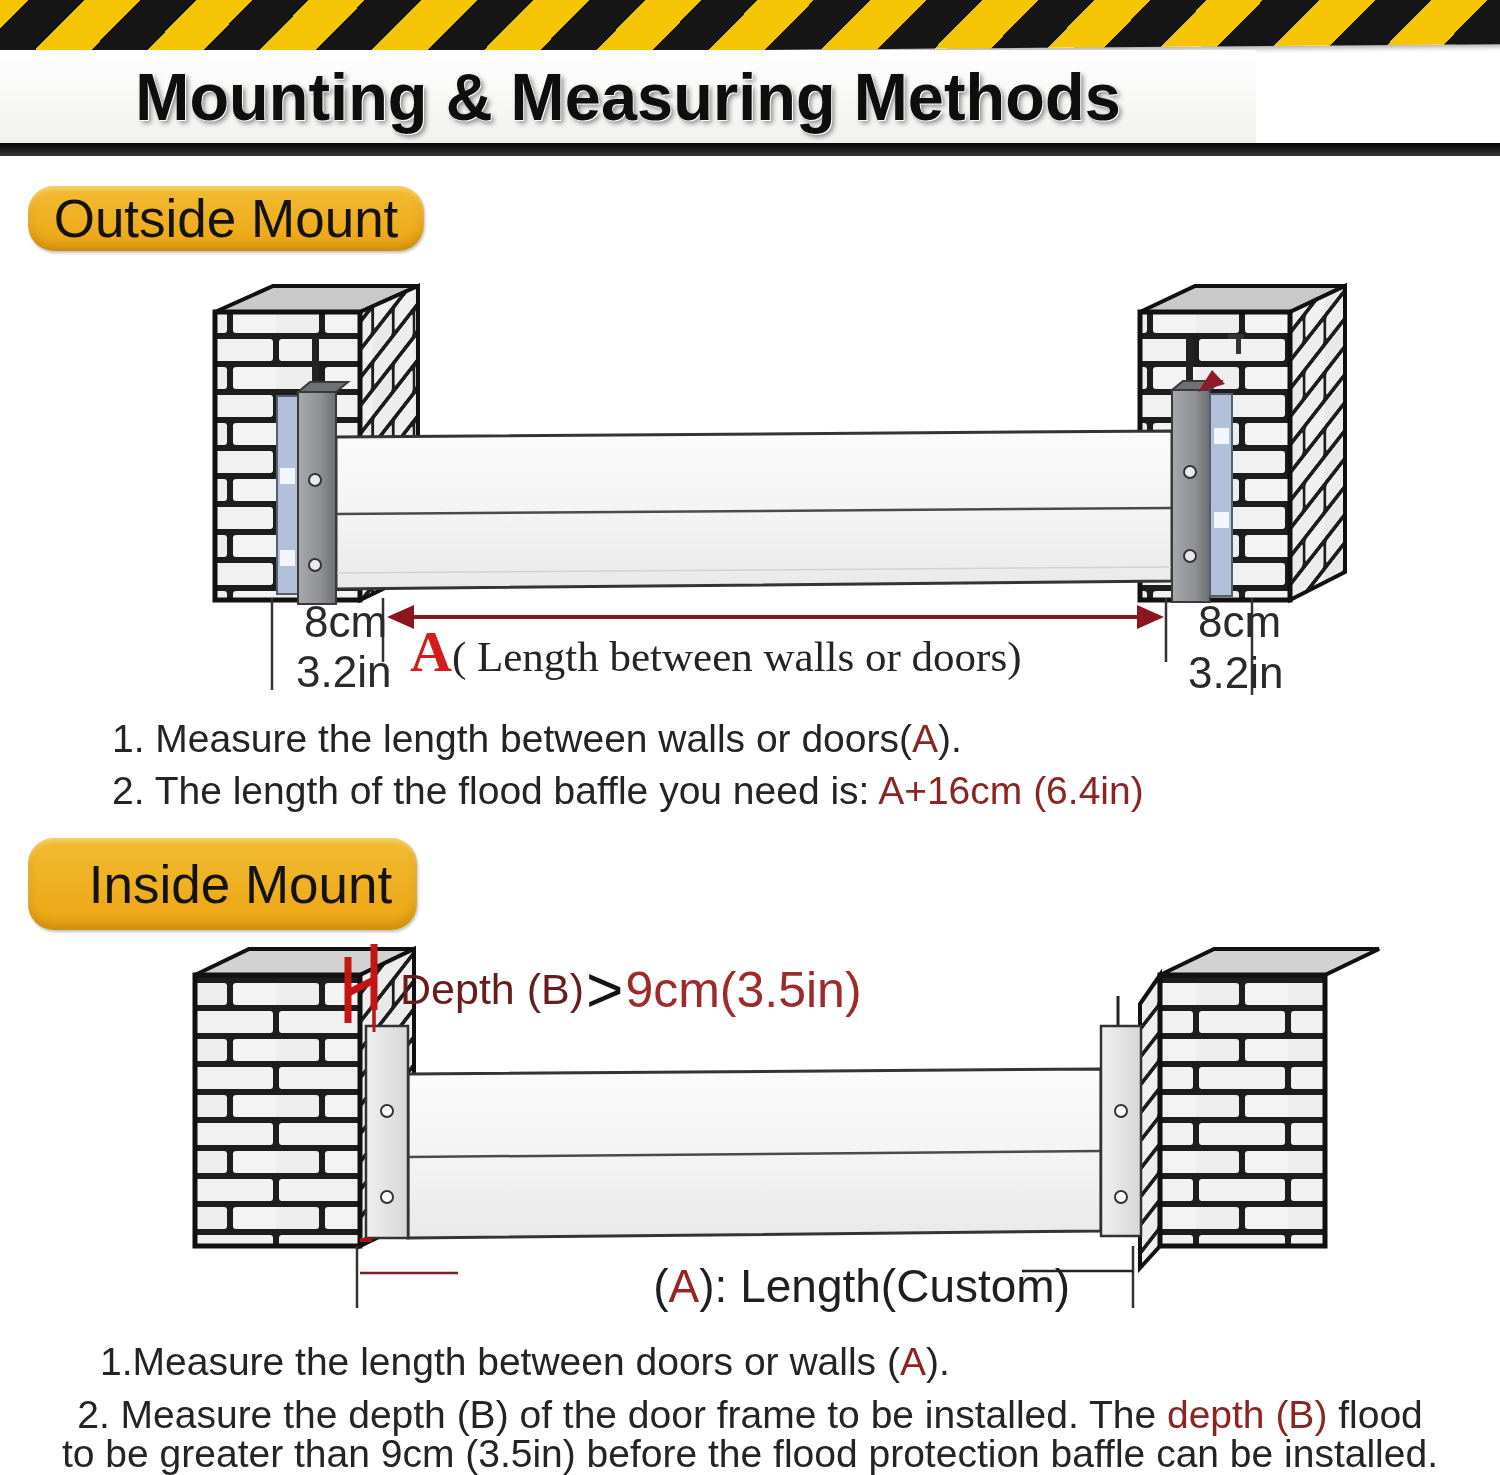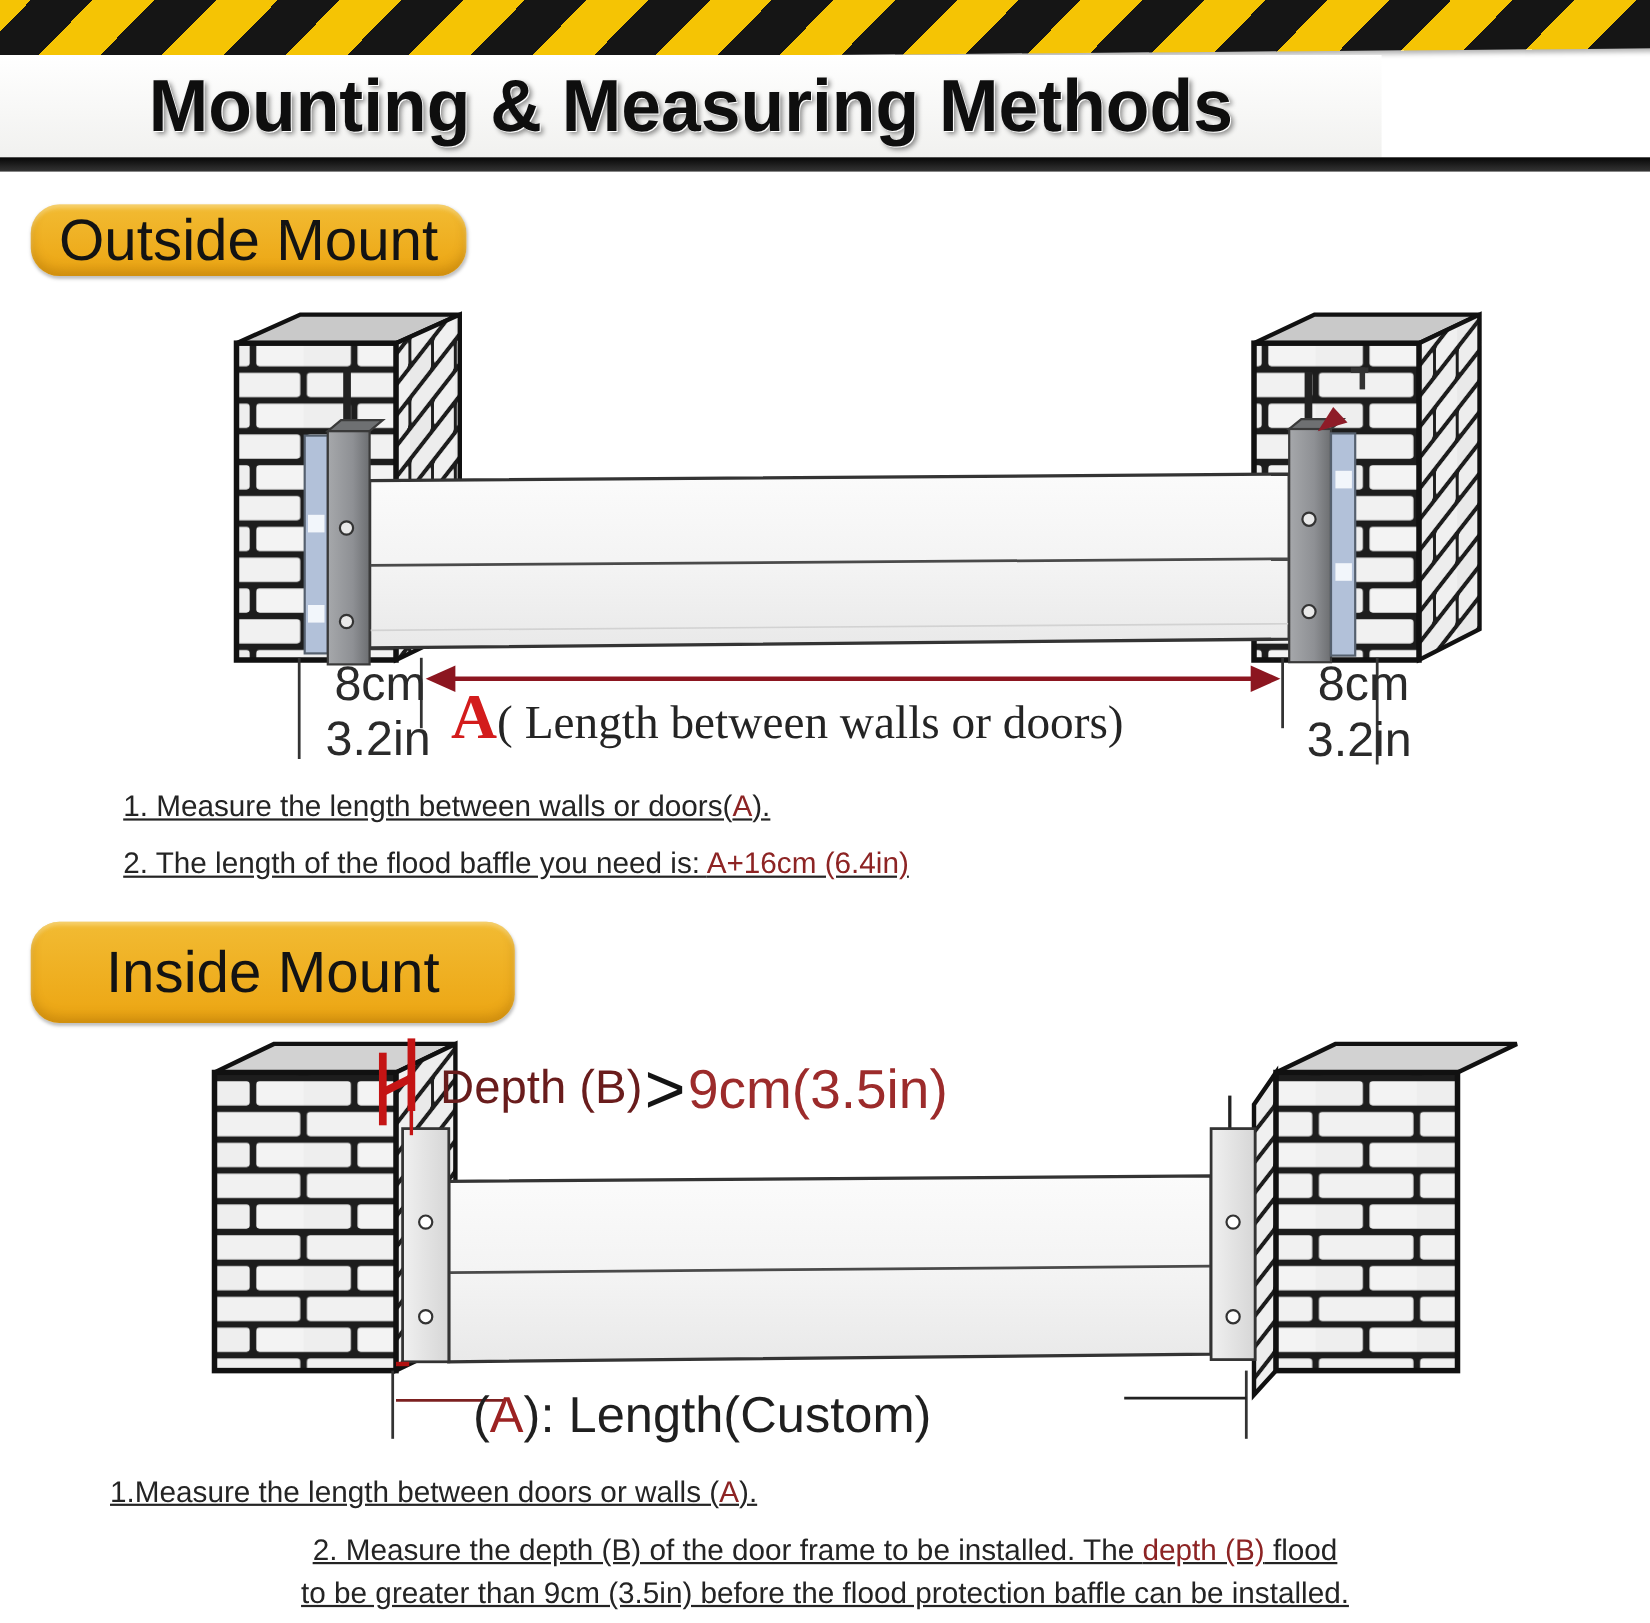--- a/index.html
+++ b/index.html
@@ -16,35 +16,35 @@
   .title-band span{font-size:67px;font-weight:bold;letter-spacing:0px;color:#0e0e0e;
               transform:scaleX(.97);white-space:nowrap;
               text-shadow:1px 1px 0 #ffffff,3px 3px 5px rgba(0,0,0,.45);}
   .black-bar{position:absolute;left:0;top:143px;width:1500px;height:13px;
              background:linear-gradient(#060606,#353535);}
   
   .badge{position:absolute;border-radius:26px;display:flex;align-items:center;justify-content:center;
          background:linear-gradient(#f2bb33,#eca512);color:#131313;font-size:53px;
          box-shadow:inset 0 -6px 10px rgba(125,75,0,.28), inset 0 3px 4px rgba(255,235,170,.55), 1px 2px 3px rgba(0,0,0,.25);}
   .badge-outside{left:28px;top:186px;width:396px;height:65px;}
-  .badge-inside{left:28px;top:838px;width:440px;height:92px;}
+  .badge-inside{left:28px;top:838px;width:353px;height:92px;padding-left:36px;}
   
   .diagram{position:absolute;left:0;top:0;width:1500px;height:1475px;}
   
   .lbl{position:absolute;line-height:1.05;white-space:nowrap;}
   .dim{font-size:44px;color:#2a2a2a;margin-left:22px;}
   .big-a{font-size:58px;font-weight:bold;color:#d31c1c;}
   .arrow-rest{font-size:43px;color:#242424;}
-  .step{font-size:27px;color:#242424;text-decoration:underline;}
+  .step{font-size:39px;color:#242424;}
   .red-val{color:#8d2424;}
   .depth-wrap{display:flex;align-items:center;}
   .depth-name{font-size:43px;color:#691c1c;}
   .depth-gt{font-size:64px;color:#141414;line-height:1;margin:0 2px;}
   .depth-val{font-size:50px;color:#9c2b2b;}
-  .len-label{font-size:46px;color:#1f1f1f;text-align:left;}
+  .len-label{font-size:46px;color:#1f1f1f;text-align:right;}
   .len-a{color:#9c2222;}
   .center{left:0;width:1500px;text-align:center;}
 </style>
 </head>
 <body>
 
 <div class="page">
 
   <svg class="diagram" viewBox="0 0 1500 1475">
     <defs>

